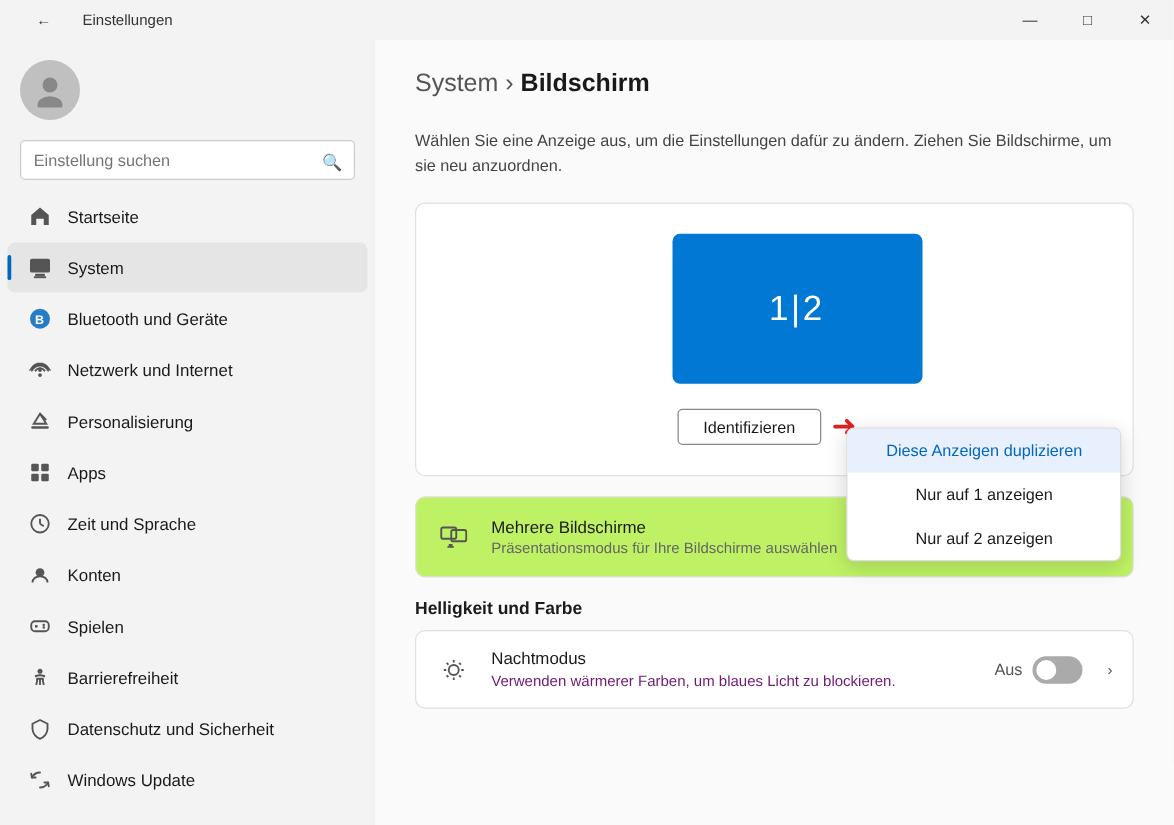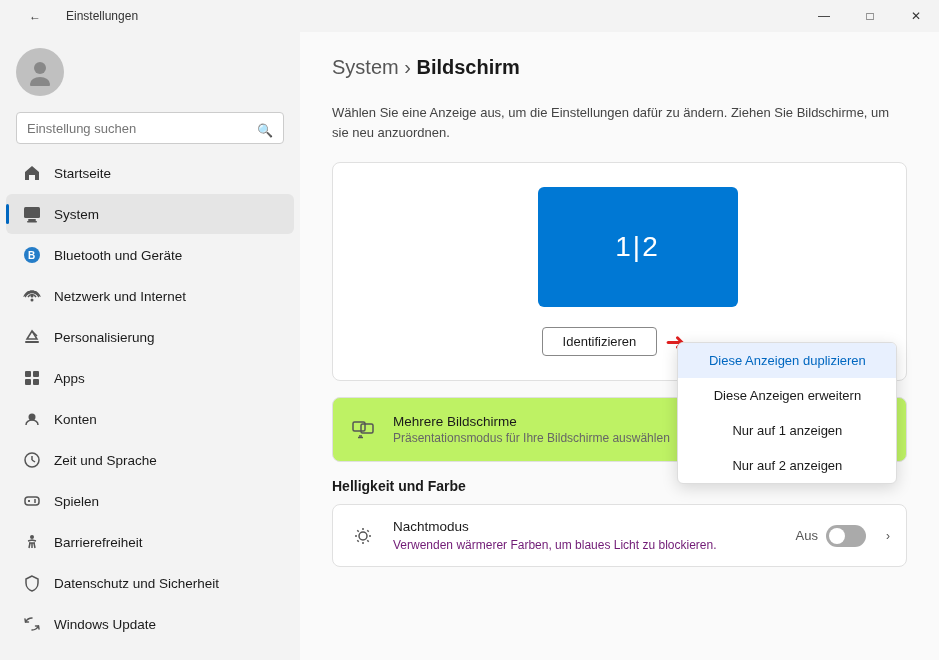--- a/index.html
+++ b/index.html
@@ -419,35 +419,35 @@
             <rect x="10" y="2" width="6" height="6" rx="1" fill="#555"></rect>
             <rect x="2" y="10" width="6" height="6" rx="1" fill="#555"></rect>
             <rect x="10" y="10" width="6" height="6" rx="1" fill="#555"></rect>
           </svg>
         </div>
         <span>Apps</span>
       </div>
       <div class="nav-item">
         <div class="nav-icon">
           <svg width="18" height="18" viewBox="0 0 18 18" fill="none">
-            <circle cx="9" cy="7" r="3.5" fill="#555"></circle>
-            <path d="M3 15C3 12.2 5.7 10 9 10C12.3 10 15 12.2 15 15" stroke="#555" stroke-width="1.5" fill="none"></path>
-          </svg>
-        </div>
-        <span>Konten</span>
-      </div>
-      <div class="nav-item">
-        <div class="nav-icon">
-          <svg width="18" height="18" viewBox="0 0 18 18" fill="none">
             <circle cx="9" cy="9" r="7" stroke="#555" stroke-width="1.5" fill="none"></circle>
             <line x1="9" y1="5" x2="9" y2="9" stroke="#555" stroke-width="1.5"></line>
             <line x1="9" y1="9" x2="12" y2="11" stroke="#555" stroke-width="1.5"></line>
           </svg>
         </div>
         <span>Zeit und Sprache</span>
+      </div>
+      <div class="nav-item">
+        <div class="nav-icon">
+          <svg width="18" height="18" viewBox="0 0 18 18" fill="none">
+            <circle cx="9" cy="7" r="3.5" fill="#555"></circle>
+            <path d="M3 15C3 12.2 5.7 10 9 10C12.3 10 15 12.2 15 15" stroke="#555" stroke-width="1.5" fill="none"></path>
+          </svg>
+        </div>
+        <span>Konten</span>
       </div>
       <div class="nav-item">
         <div class="nav-icon">
           <svg width="18" height="18" viewBox="0 0 18 18" fill="none">
             <rect x="2" y="5" width="14" height="8" rx="3" fill="none" stroke="#555" stroke-width="1.5"></rect>
             <line x1="5" y1="9" x2="7" y2="9" stroke="#555" stroke-width="1.5"></line>
             <line x1="6" y1="8" x2="6" y2="10" stroke="#555" stroke-width="1.5"></line>
             <circle cx="12" cy="8" r="1" fill="#555"></circle>
             <circle cx="12" cy="10" r="1" fill="#555"></circle>
           </svg>
@@ -501,21 +501,20 @@
         <div class="monitor-box">
           <span>1|2</span>
         </div>
       </div>
       <div class="display-controls">
         <button class="identify-btn">Identifizieren</button>
         <span class="arrow-indicator">➜</span>
         <div class="dropdown-container">
           <div class="dropdown-menu">
             <div class="dropdown-item selected">Diese Anzeigen duplizieren</div>
-            <div class="dropdown-item">Diese Anzeigen erweitern</div>
             <div class="dropdown-item">Nur auf 1 anzeigen</div>
             <div class="dropdown-item">Nur auf 2 anzeigen</div>
           </div>
         </div>
       </div>
     </div>
 
     <div class="setting-row">
       <div class="setting-row-icon">
         <svg width="22" height="22" viewBox="0 0 22 22" fill="none">

